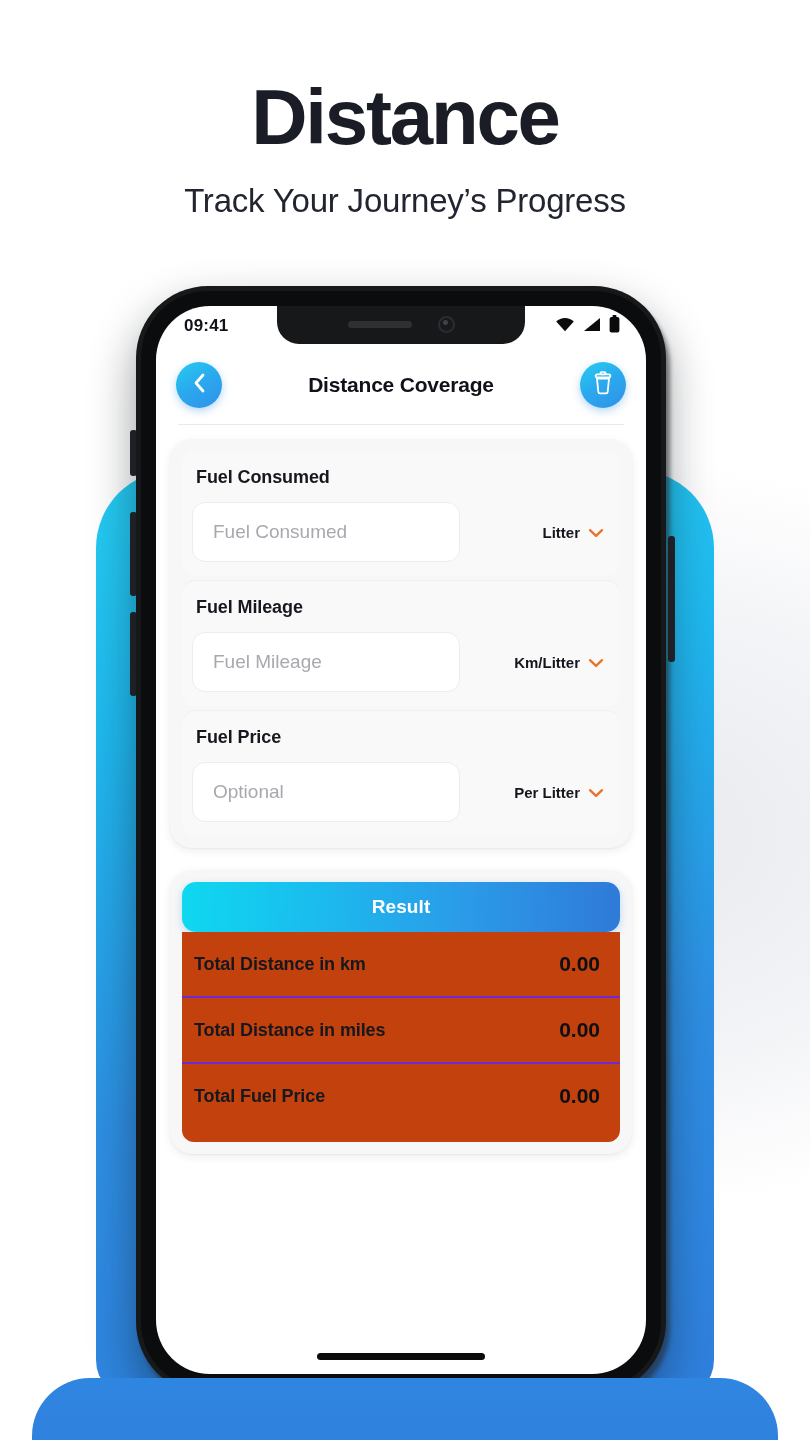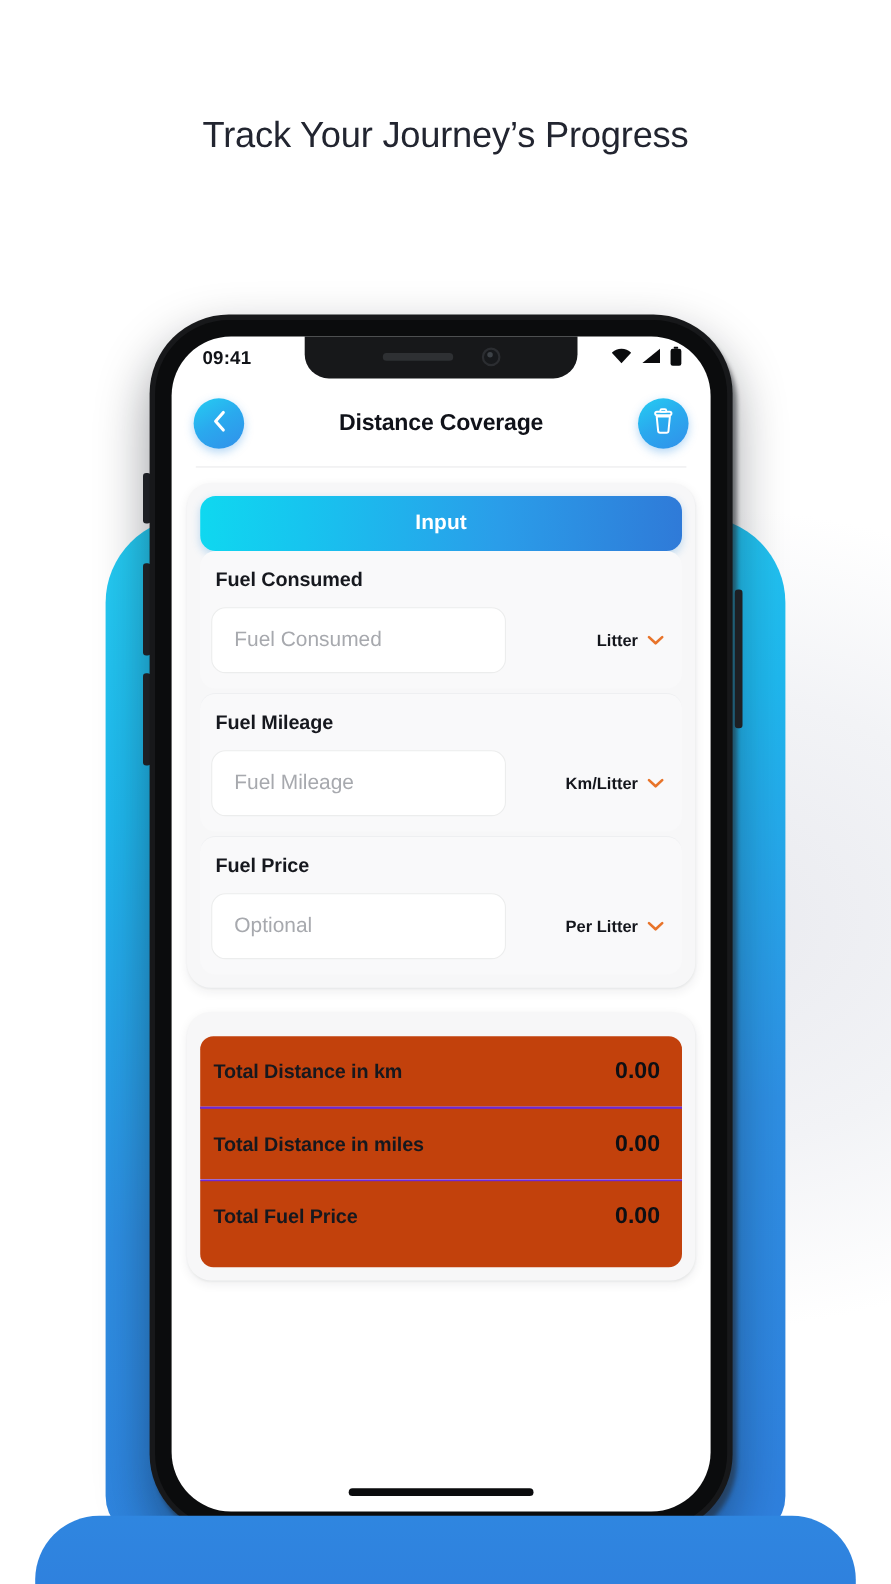--- a/index.html
+++ b/index.html
@@ -224,20 +224,21 @@
     width:168px; height:7px; border-radius:5px;
     background:#0a0b0d;
   }
 </style>
 </head>
 <body>
 
 <div id="stage">
 
   <div class="headline-wrap">
+    <div class="headline">Distance</div>
     <div class="subhead">Track Your Journey’s Progress</div>
   </div>
 
   <div class="blue-tall"></div>
 
   <div class="phone-shadow"></div>
 
   <div class="btn-side btn-mute"></div>
   <div class="btn-side btn-volup"></div>
   <div class="btn-side btn-voldn"></div>
@@ -295,21 +296,20 @@
             </svg>
           </span>
         </div>
       </div>
 
       <div class="header-rule"></div>
 
       <div class="content">
 
         <div class="card">
-          <div class="section-head">Input</div>
 
           <div class="field-block">
             <div class="field-label">Fuel Consumed</div>
             <div class="field-row">
               <div class="text-input">Fuel Consumed</div>
               <div class="unit-select">
                 <span>Litter</span>
                 <span class="chev-down">
                   <svg width="16" height="10" viewBox="0 0 16 10">
                     <path d="M2 2.2 8 7.8l6-5.6" fill="none" stroke="#E8742A" stroke-width="2.4" stroke-linecap="round" stroke-linejoin="round"></path>
@@ -344,20 +344,21 @@
                   <svg width="16" height="10" viewBox="0 0 16 10">
                     <path d="M2 2.2 8 7.8l6-5.6" fill="none" stroke="#E8742A" stroke-width="2.4" stroke-linecap="round" stroke-linejoin="round"></path>
                   </svg>
                 </span>
               </div>
             </div>
           </div>
         </div>
 
         <div class="card">
+          <div class="section-head">Result</div>
 
           <div class="result-row">
             <span class="result-label">Total Distance in km</span>
             <span class="result-value">0.00</span>
           </div>
           <div class="result-row">
             <span class="result-label">Total Distance in miles</span>
             <span class="result-value">0.00</span>
           </div>
           <div class="result-row">

